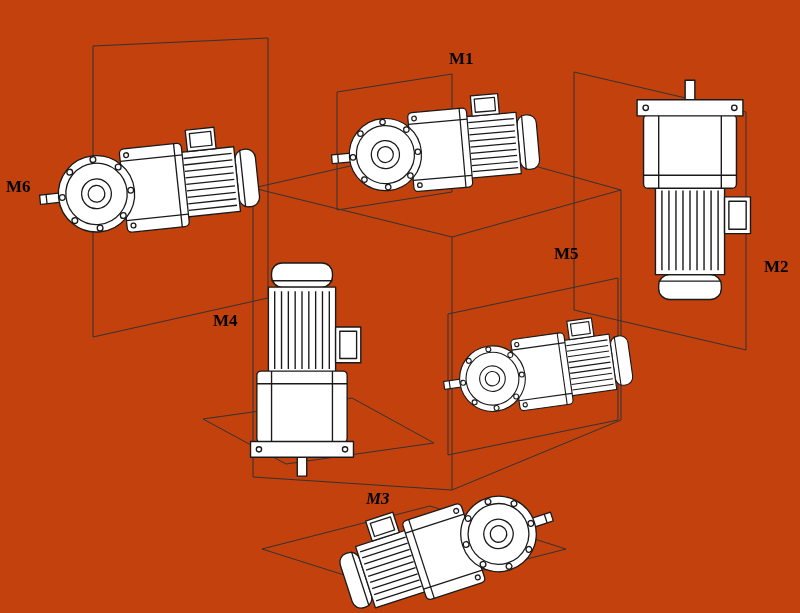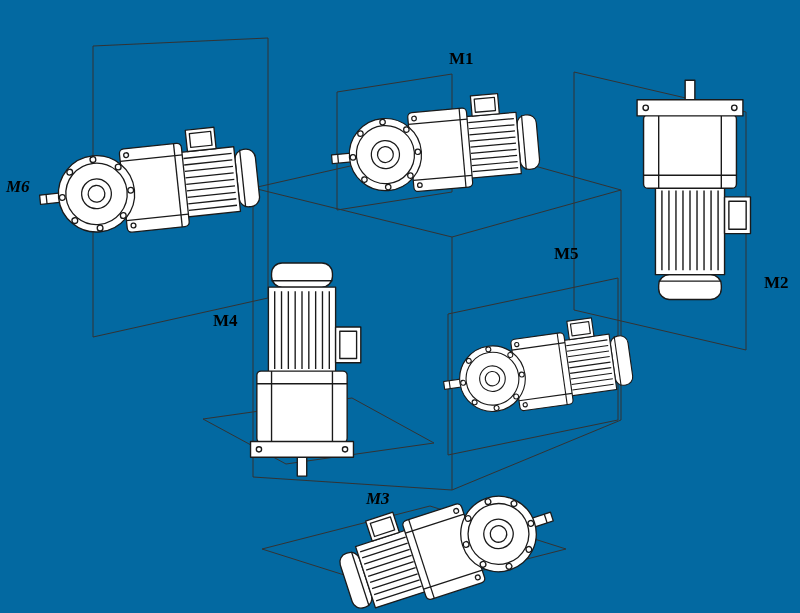--- a/index.html
+++ b/index.html
@@ -1,19 +1,19 @@
 <!DOCTYPE html>
 <html><head>
 <meta charset="utf-8">
 <style>
   html,body{margin:0;padding:0;background:#ffffff;}
   .stage{
     position:relative;
     width:800px;height:613px;
-    background:#0369a1;
+    background:#c2410c;
     font-family:"Liberation Serif", serif;
     overflow:hidden;
   }
   .drawing{position:absolute;left:0;top:0;}
   .unit-label{
     position:absolute;
     font-weight:bold;
     font-size:17px;
     color:#000;
     user-select:none;
@@ -113,18 +113,18 @@
     <g transform="translate(302,348) rotate(-90) scale(1.05,-1.05)">
       <use href="#gm-side"></use>
     </g>
 
     <g transform="translate(446,551) rotate(-18) scale(-0.92,0.92)">
       <use href="#gm-front"></use>
     </g>
   </svg>
 
   <span class="unit-label" style="left:449px;top:49px;">M1</span>
-  <span class="unit-label" style="left:764px;top:273px;">M2</span>
+  <span class="unit-label" style="left:764px;top:257px;">M2</span>
   <span class="unit-label" style="left:366px;top:489px;font-style:italic;">M3</span>
   <span class="unit-label" style="left:213px;top:311px;text-align:right;">M4</span>
   <span class="unit-label" style="left:554px;top:244px;">M5</span>
-  <span class="unit-label" style="left:6px;top:177px;font-style:italic;">M6</span>
+  <span class="unit-label" style="left:6px;top:177px;">M6</span>
 </div>
 
 </body></html>

